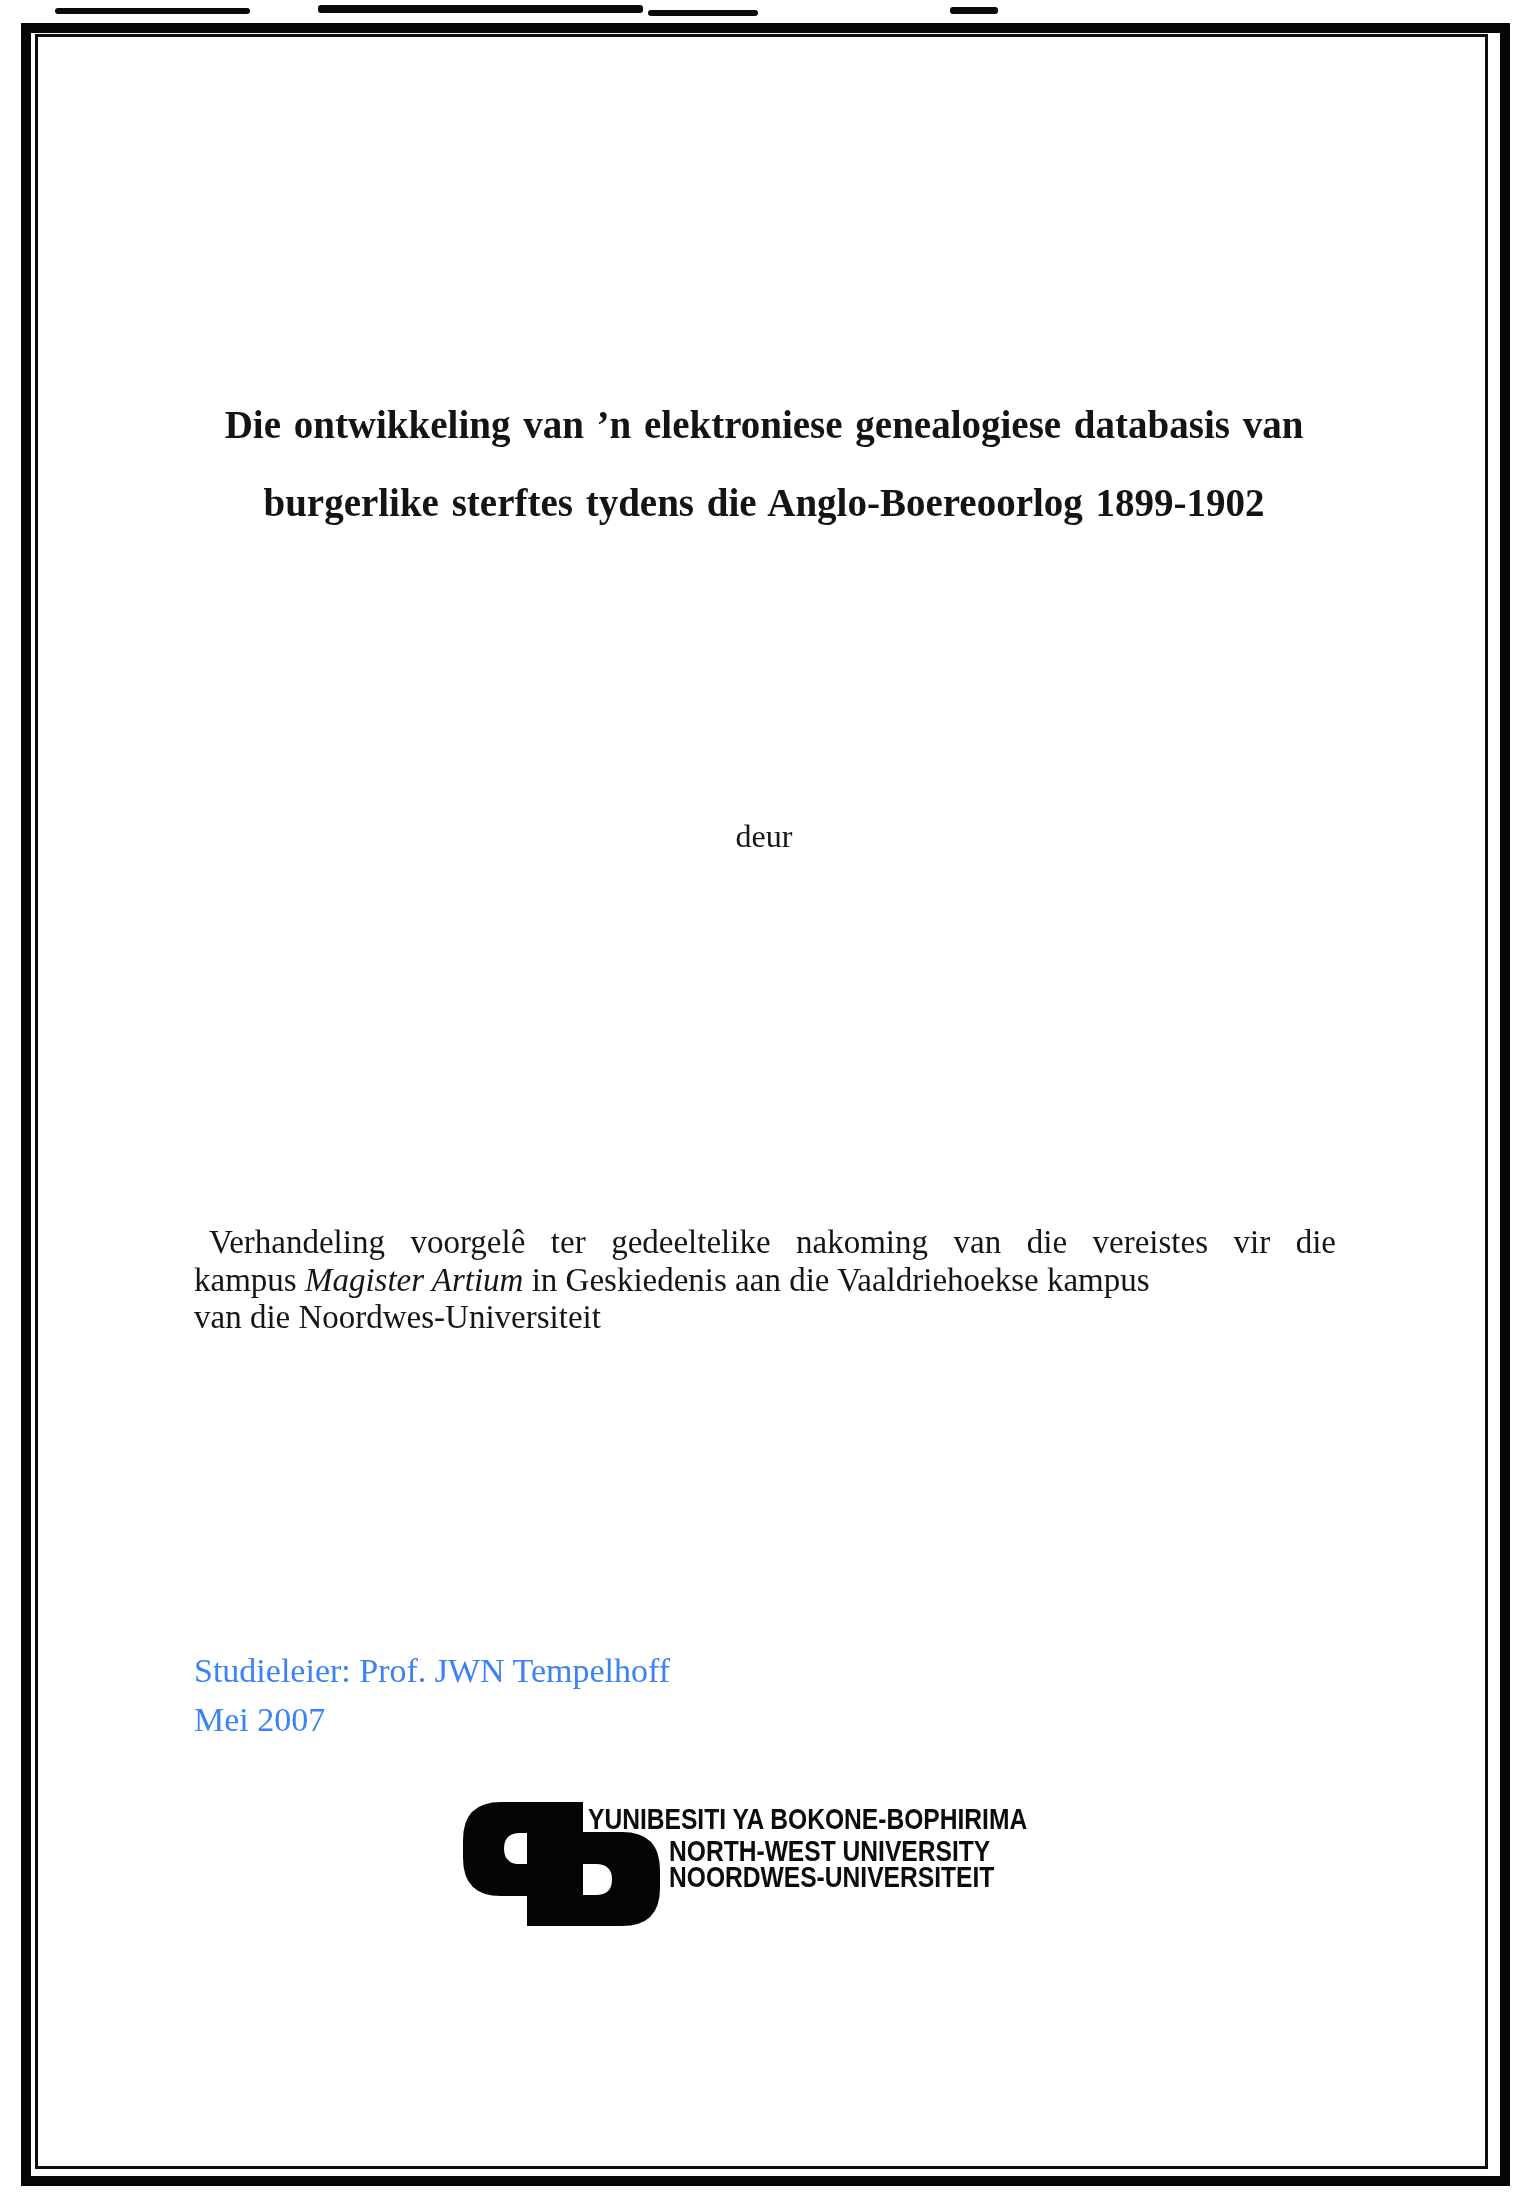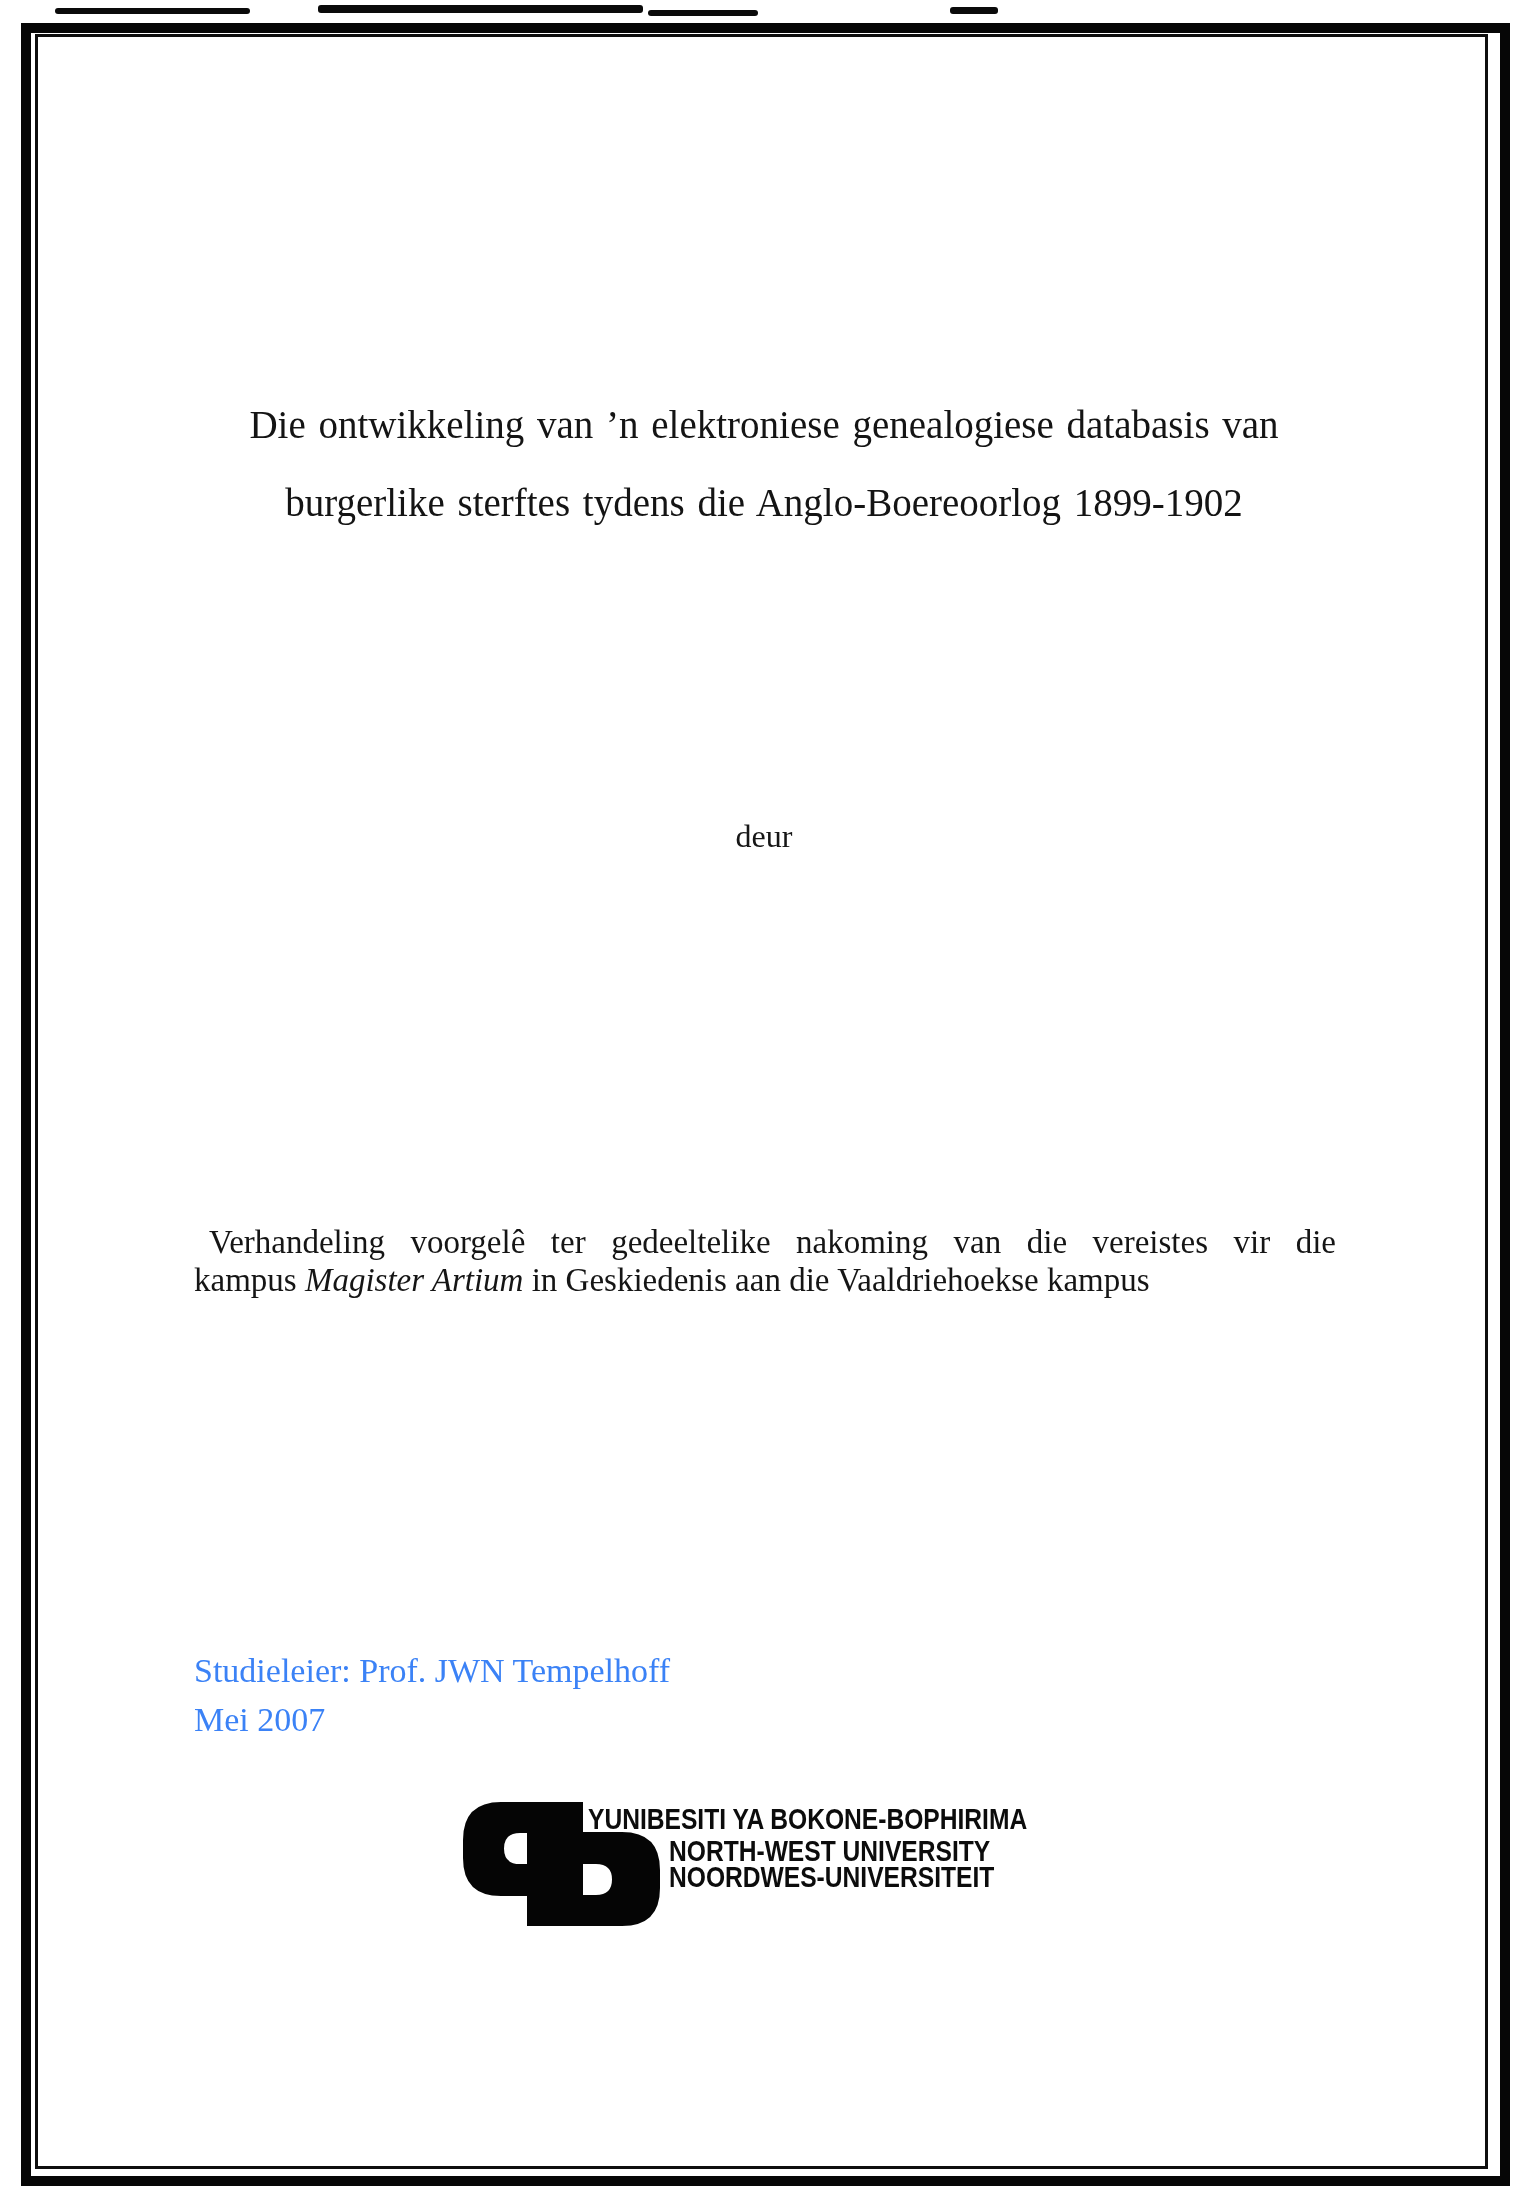--- a/index.html
+++ b/index.html
@@ -28,21 +28,21 @@
   
   .artifact { position: absolute; background: #0a0a0a; border-radius: 3px; }
   .a1 { left: 55px;  top: 8px;  width: 195px; height: 6px; }
   .a2 { left: 318px; top: 5px;  width: 325px; height: 8px; }
   .a3 { left: 648px; top: 10px; width: 110px; height: 6px; }
   .a4 { left: 950px; top: 7px;  width: 48px;  height: 7px; }
 
   .title {
     position: absolute; left: 38px; top: 386px; width: 1452px;
     margin: 0; text-align: center;
-    font-size: 39px; font-weight: normal; line-height: 78px;
+    font-size: 39px; font-weight: bold; line-height: 78px;
     word-spacing: 3px; color: #141414;
   }
   .title .tline { display: block; }
 
   .byline {
     position: absolute; left: 38px; top: 818px; width: 1452px;
     text-align: center; font-size: 32px; line-height: 36px;
   }
   .author {
     position: absolute; left: 38px; top: 955px; width: 1452px;
@@ -94,20 +94,21 @@
   </h1>
 
   <div class="byline">deur</div>
 
 
   <div class="submission">
     <div class="line-just">Verhandeling voorgelê ter gedeeltelike nakoming van die vereistes vir die</div>
     <div>
       <span>kampus </span><i>Magister Artium</i><span> in Geskiedenis aan die Vaaldriehoekse kampus</span>
     </div>
+    <div>van die Noordwes-Universiteit</div>
   </div>
 
   <div class="supervisor-block">
     <div>Studieleier: Prof. JWN Tempelhoff</div>
     <div>Mei 2007</div>
   </div>
 
   <svg class="logo-mark" viewBox="0 0 197 124" xmlns="http://www.w3.org/2000/svg" aria-hidden="true">
     <path fill="#050505" d="M120 0 H38 Q0 0 0 38 V56 Q0 94 38 94 H120 V62 H57 Q41 62 41 46.5 Q41 31 57 31 H120 Z"></path>
     <path fill="#050505" d="M64 30 H159 Q197 30 197 68 V86 Q197 124 159 124 H64 V93 H133 Q149 93 149 77.5 Q149 62 133 62 H64 Z"></path>

